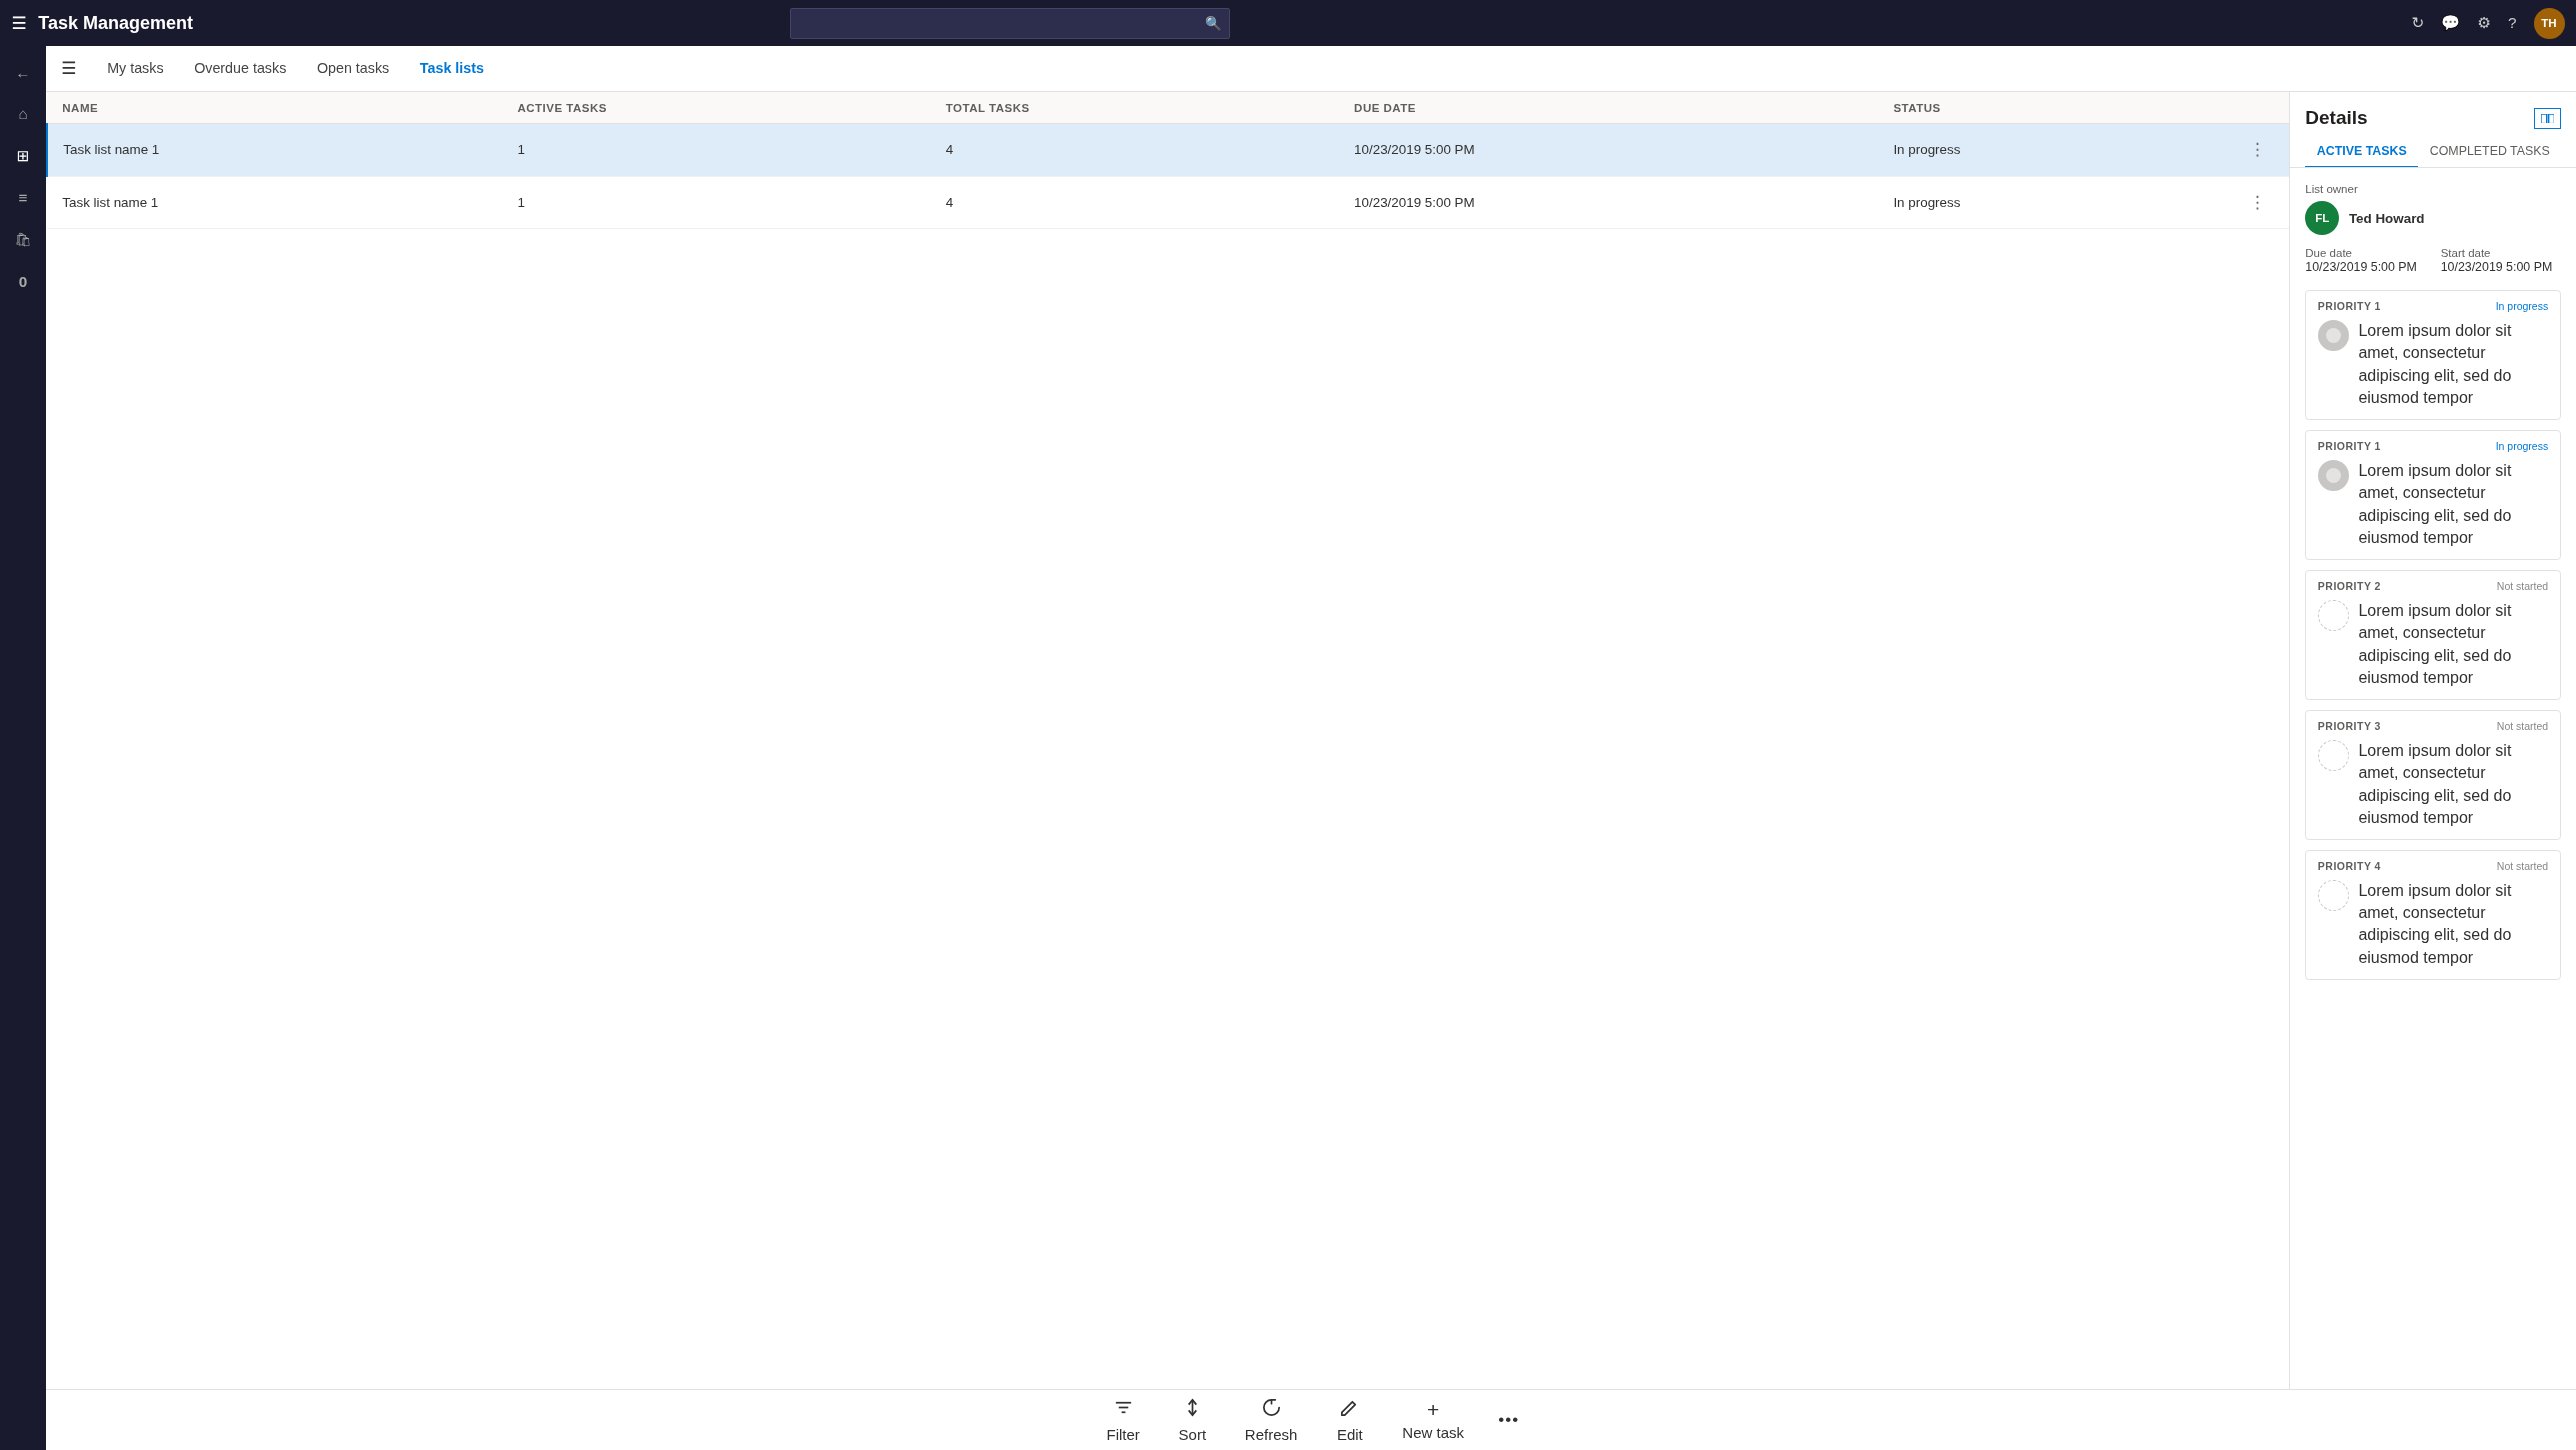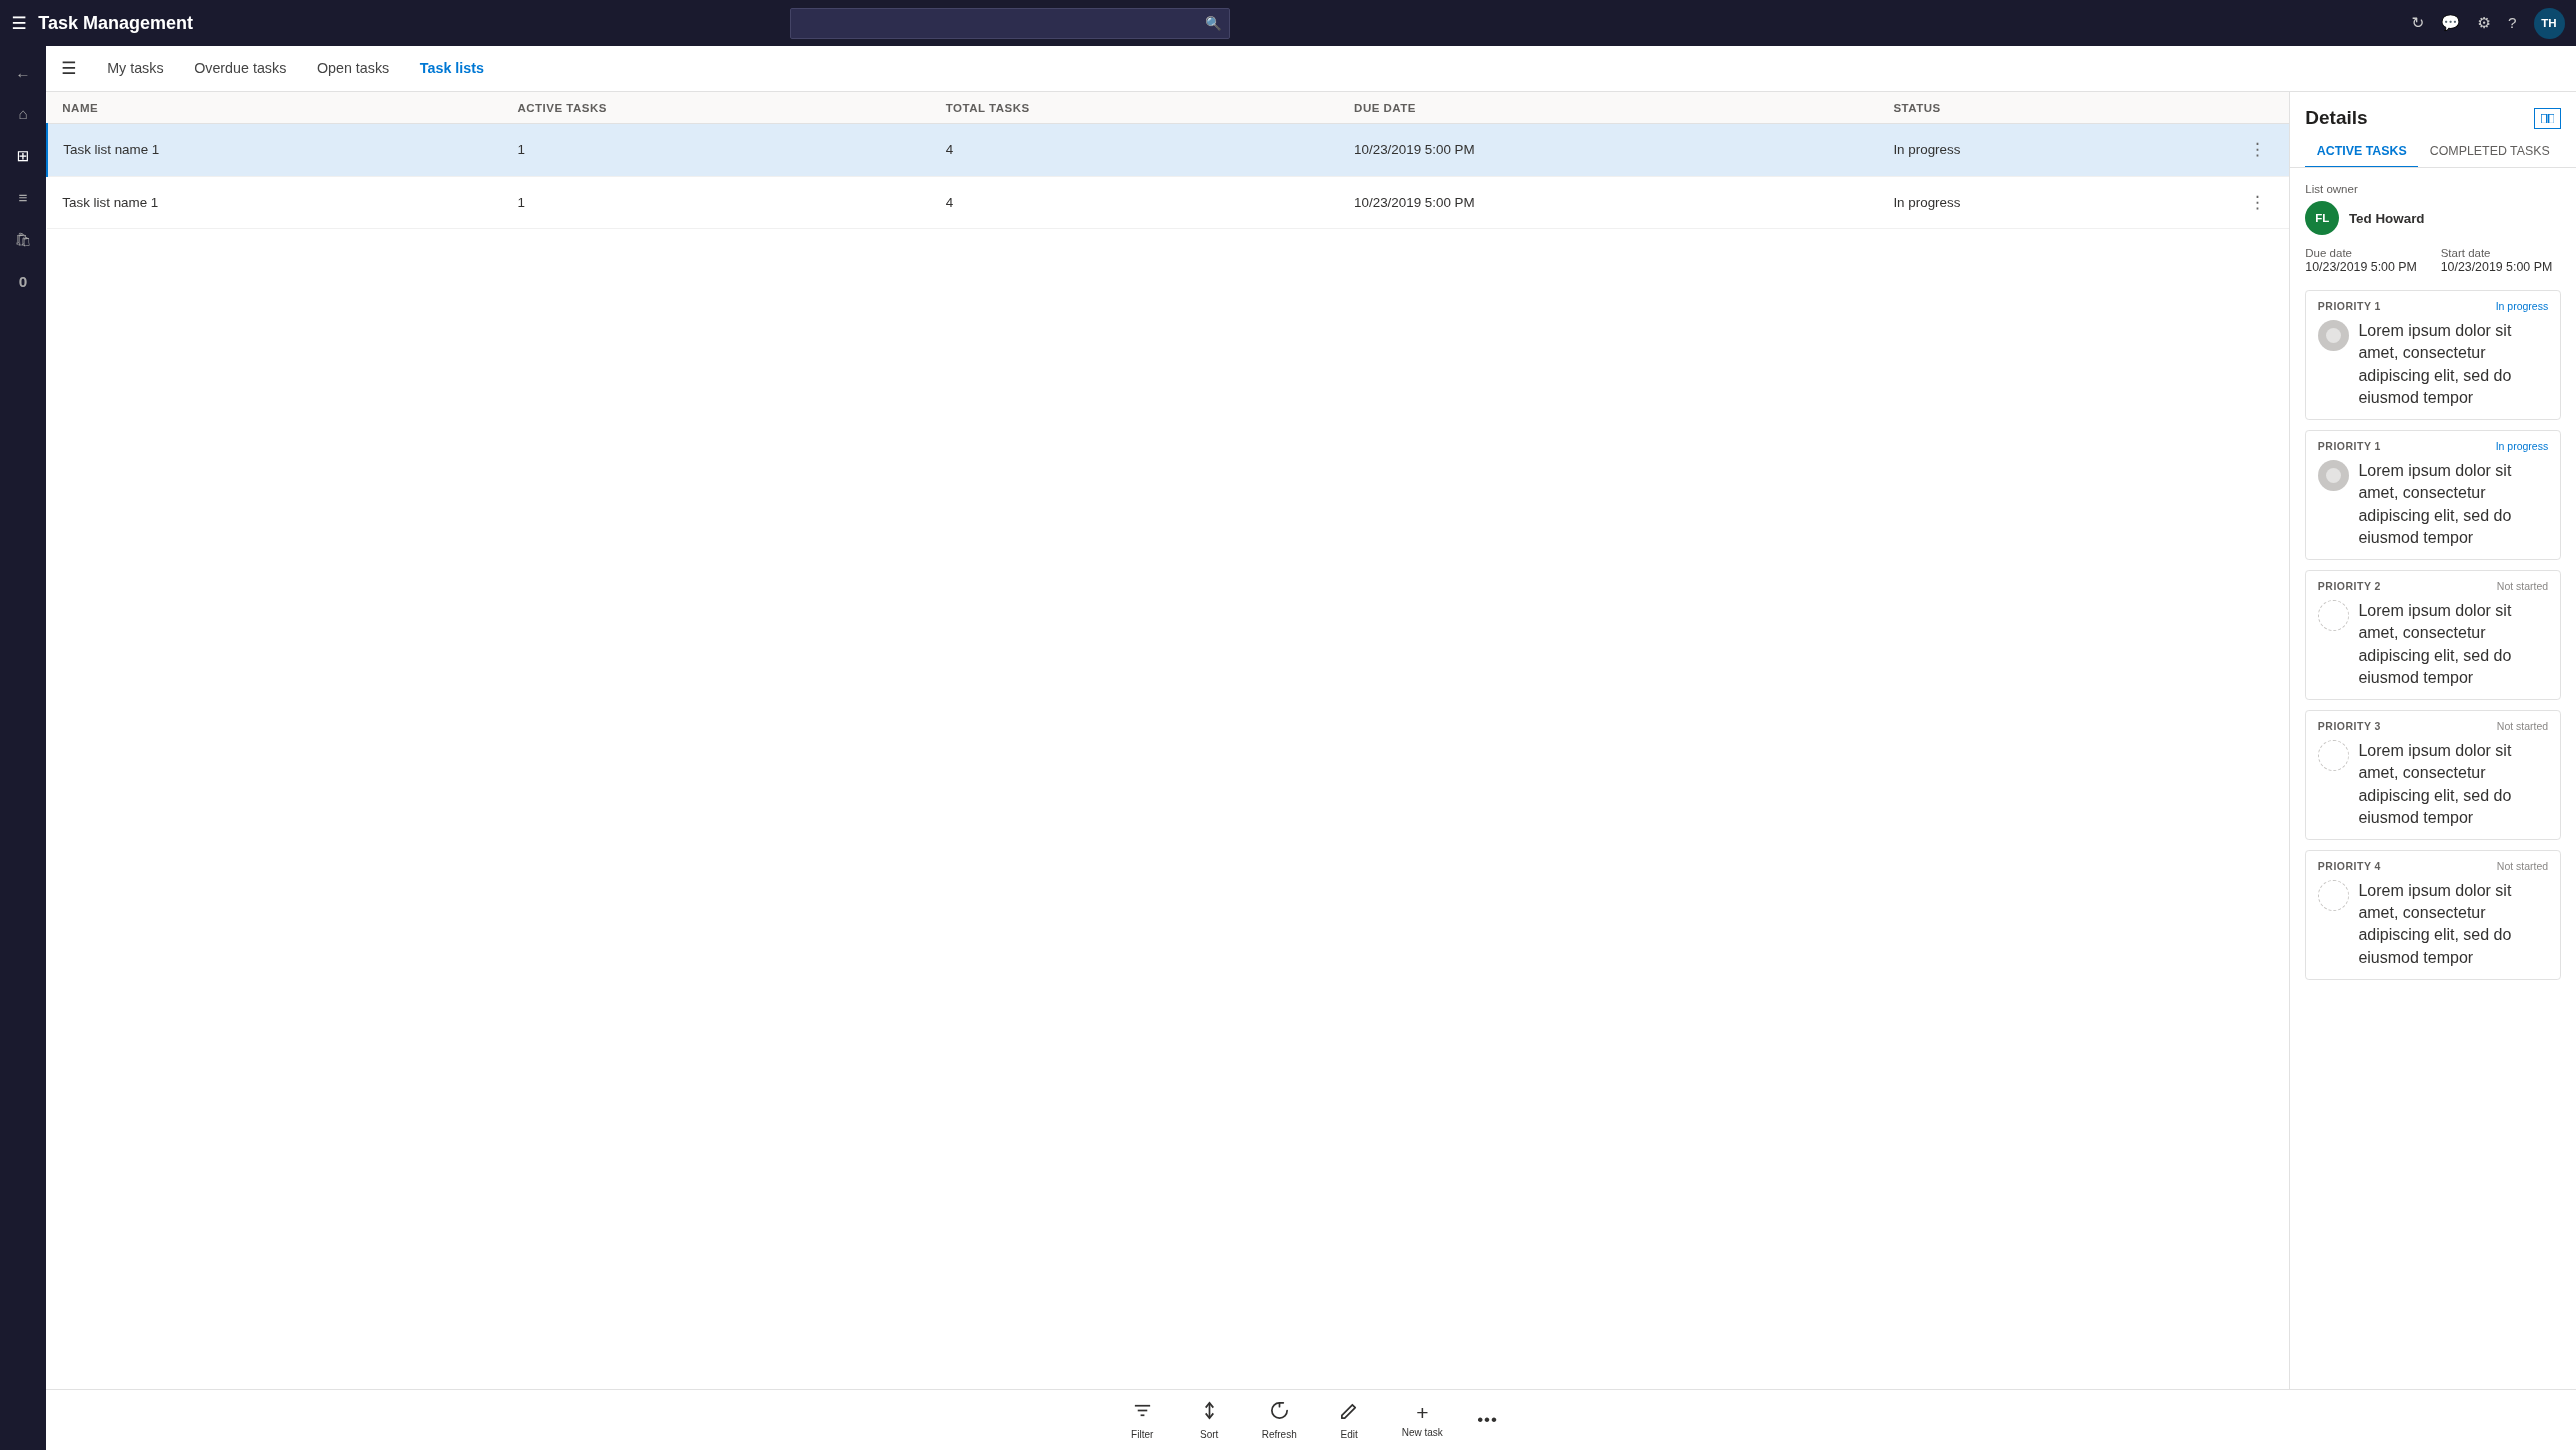--- a/index.html
+++ b/index.html
@@ -56,21 +56,21 @@
     }
     .top-nav-icons span {
       color: #ccc;
       font-size: 15.3px;
       cursor: pointer;
     }
     .avatar {
       width: 31px;
       height: 31px;
       border-radius: 50%;
-      background: #0c4a6e;
+      background: #a16207;
       display: flex;
       align-items: center;
       justify-content: center;
       color: white;
       font-size: 11.5px;
       font-weight: 600;
       cursor: pointer;
     }
     .hamburger-icon { font-size: 17px; cursor: pointer; }
 
@@ -365,21 +365,21 @@
       background: none;
       border: none;
       color: #323130;
       min-width: 67px;
     }
     .toolbar-btn-icon {
       font-size: 19px;
       color: #323130;
     }
     .toolbar-btn-label {
-      font-size: 10px;
+      font-size: 15px;
       color: #323130;
     }
     .toolbar-more {
       display: flex;
       flex-direction: column;
       align-items: center;
       justify-content: center;
       padding: 7.6px 15.3px;
       cursor: pointer;
       background: none;

